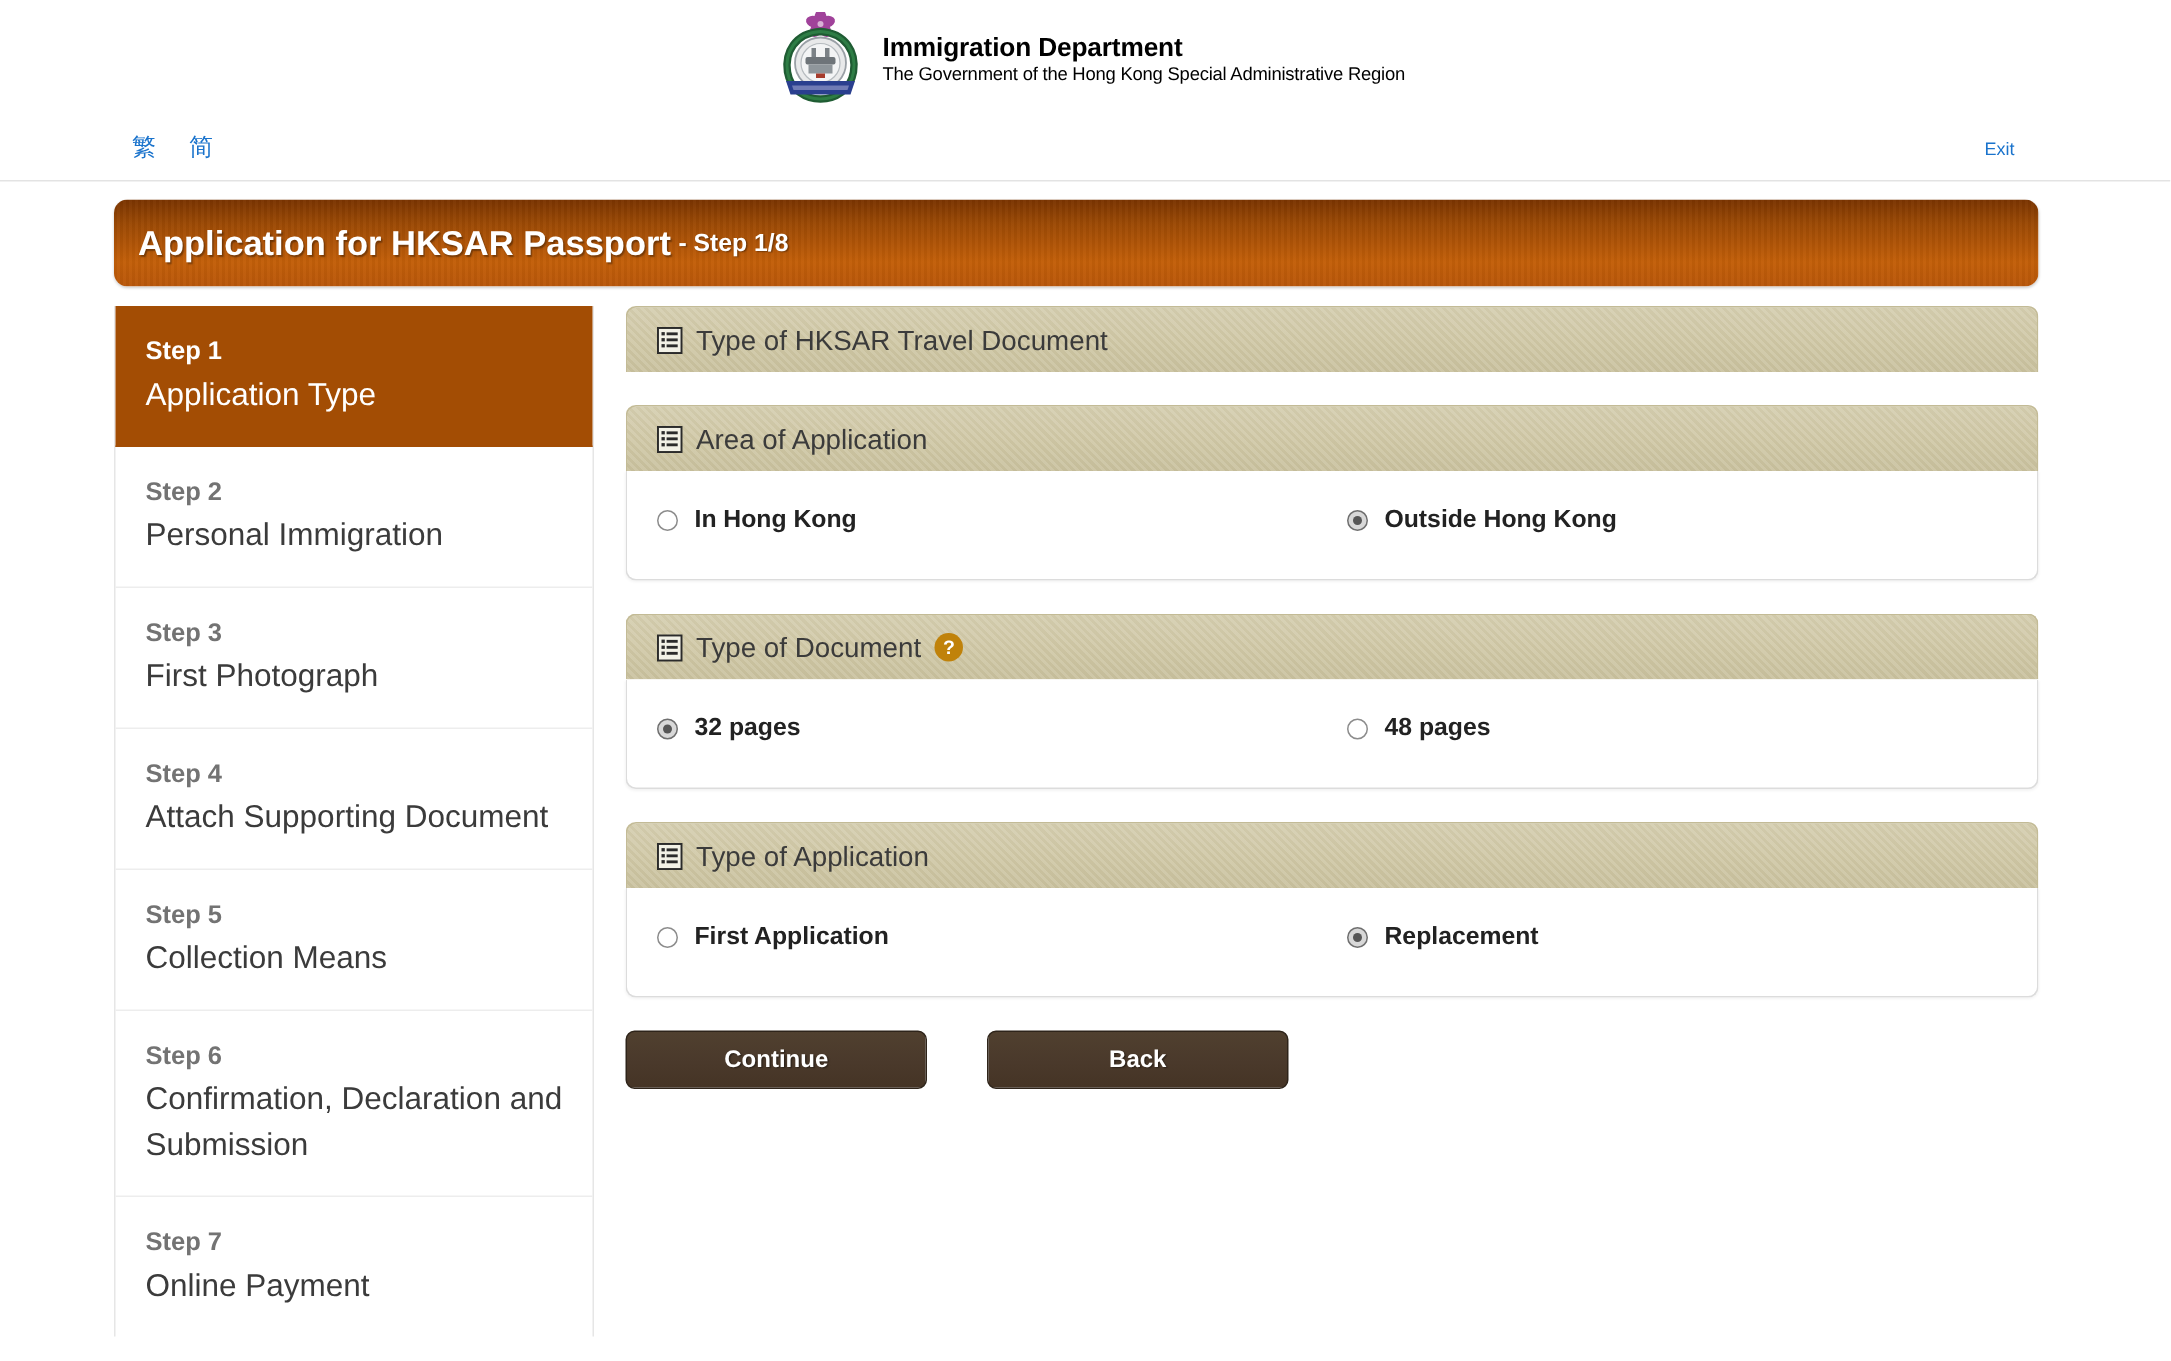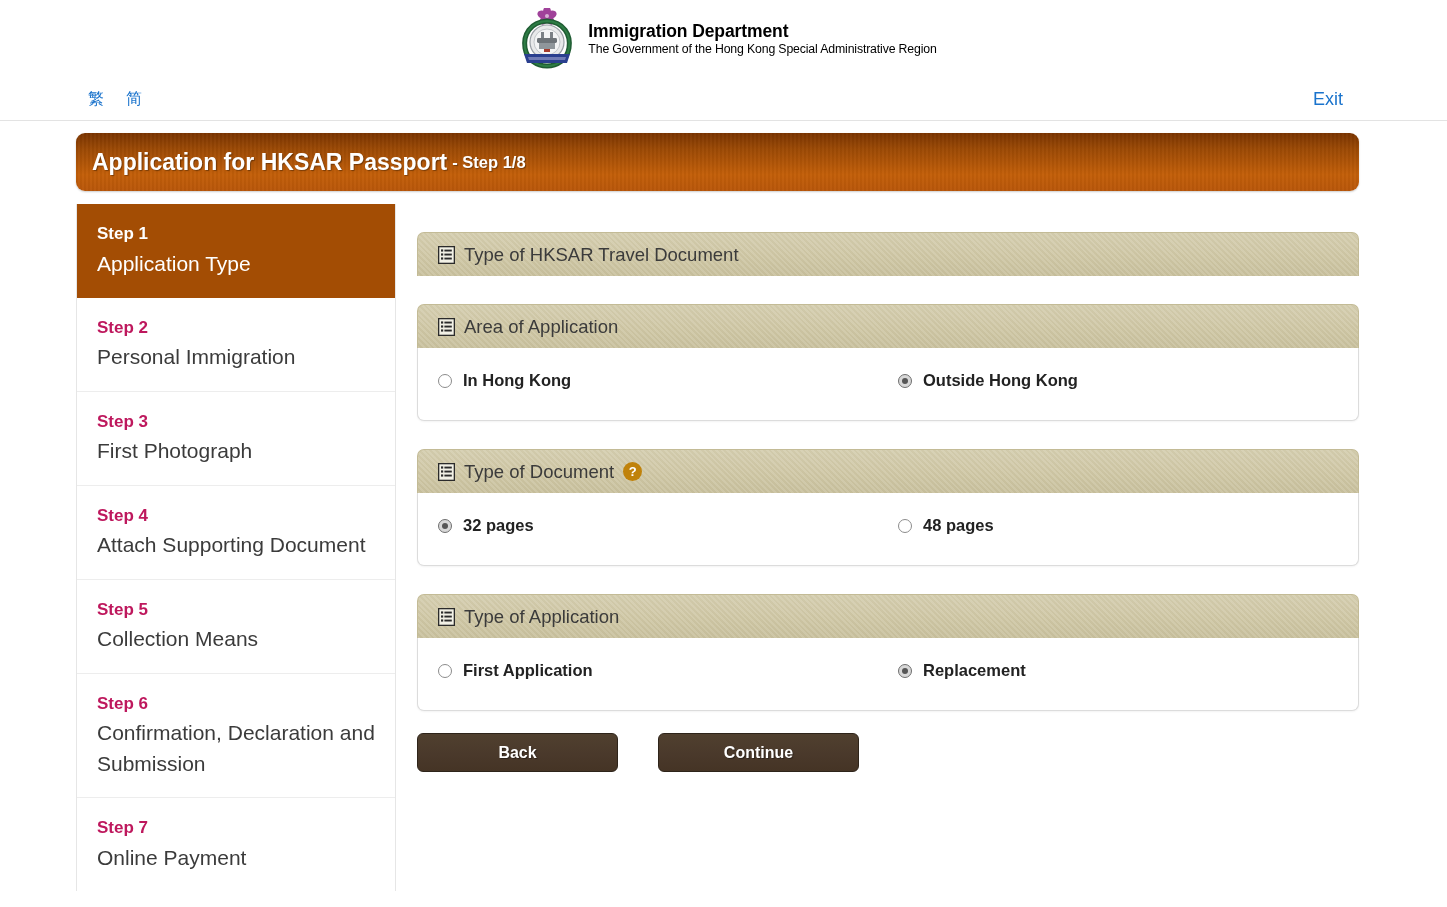--- a/index.html
+++ b/index.html
@@ -59,21 +59,21 @@
   .lang-link, .exit-link {
     color: #1a73cc;
     font-size: 16px;
     text-decoration: none;
     cursor: pointer;
   }
   .exit-link {
     position: absolute;
     right: 104px; top: 50%;
     transform: translateY(-50%);
-    font-size: 18px;
+    font-size: 12px;
   }
 
   
   .page-wrap { padding: 0 0 0 0; }
   .title-bar {
     margin: 12px 88px 0 76px;
     height: 58px;
     border-radius: 9px;
     background:
       repeating-linear-gradient(90deg, rgba(0,0,0,0.035) 0 2px, rgba(255,255,255,0.02) 2px 4px),
@@ -119,39 +119,39 @@
     cursor: pointer;
   }
   .step-item:last-child { border-bottom: none; }
   .step-item.active {
     background: #a34d04;
     border-bottom: 1px solid #a34d04;
   }
   .step-num {
     font-size: 17px;
     font-weight: bold;
-    color: #be185d;
+    color: #737373;
     margin-bottom: 2px;
     line-height: 1.5;
   }
   .step-label {
     font-size: 21px;
     color: #3b3b3b;
     line-height: 1.45;
   }
   .step-item.active .step-num,
   .step-item.active .step-label { color: #ffffff; }
 
   
   .main {
     flex: 1;
     margin-left: 21px;
   }
 
-  .panel { margin-bottom: 22px; margin-top: 28px; }
+  .panel { margin-bottom: 22px; }
   .panel-head {
     height: 44px;
     border-radius: 7px 7px 0 0;
     background:
       repeating-linear-gradient(45deg, rgba(255,255,255,0.10) 0 2px, rgba(0,0,0,0.015) 2px 4px),
       linear-gradient(180deg, #d4cdae 0%, #cfc7a5 48%, #c8c09c 100%);
     display: flex;
     align-items: center;
     padding-left: 20px;
     gap: 9px;
@@ -416,18 +416,18 @@
               </label>
               <label class="opt">
                 <span class="radio checked"></span>
                 <span class="opt-label">Replacement</span>
               </label>
             </div>
           </div>
         </div>
 
       <div class="btn-row">
+        <button class="btn">Continue</button>
         <button class="btn">Back</button>
-        <button class="btn">Continue</button>
       </div>
     </div>
   </div>
 </div>
 
 </body></html>

